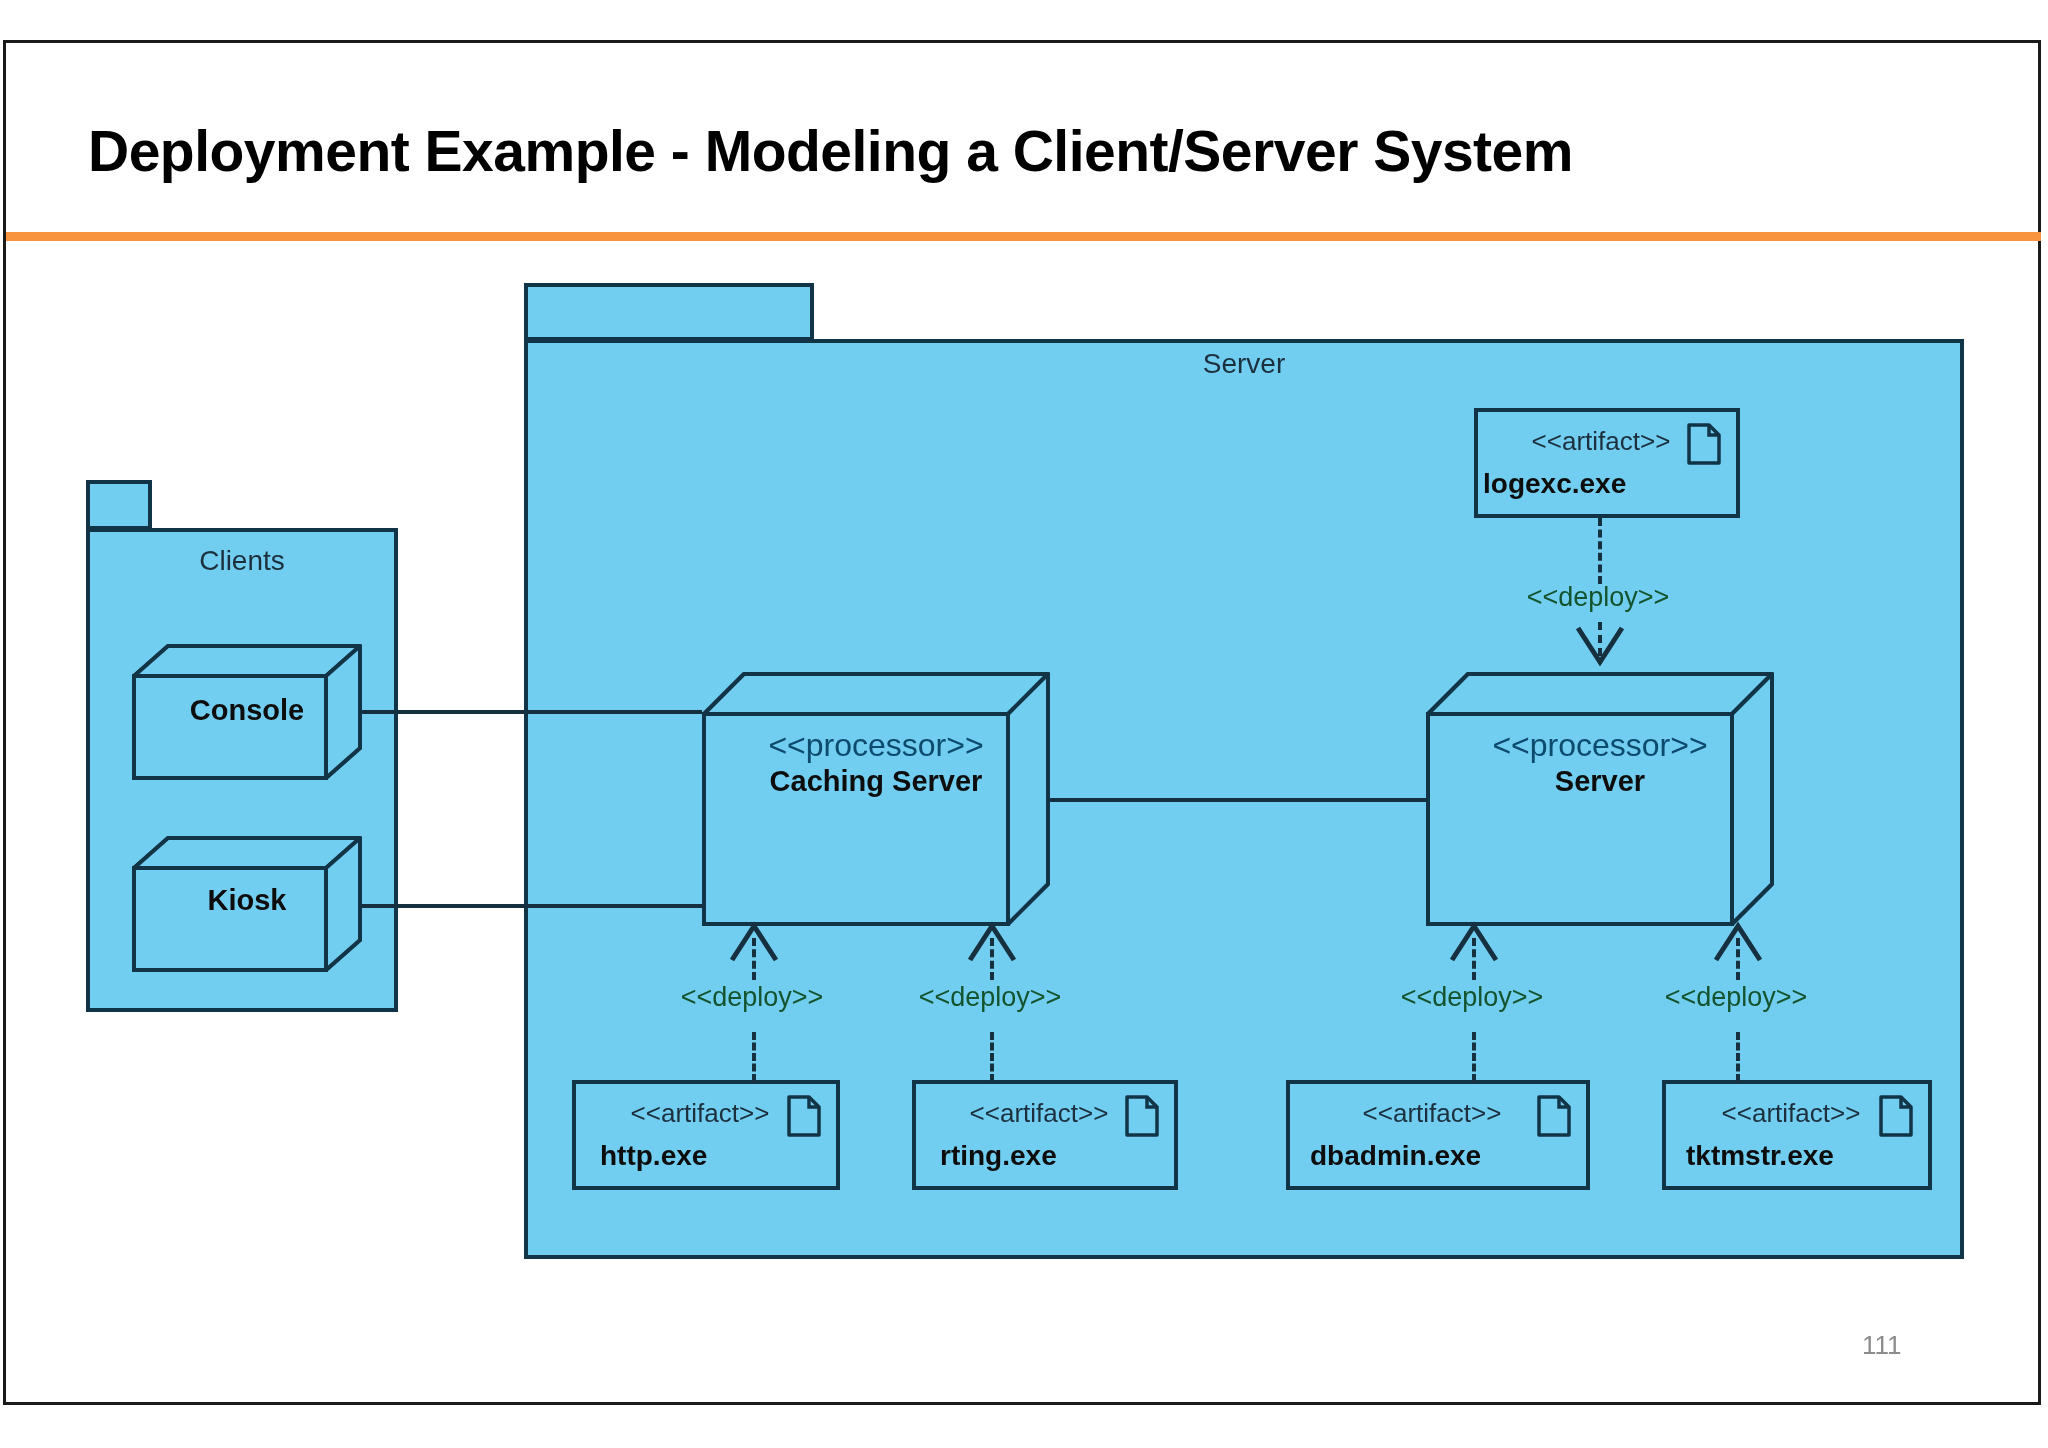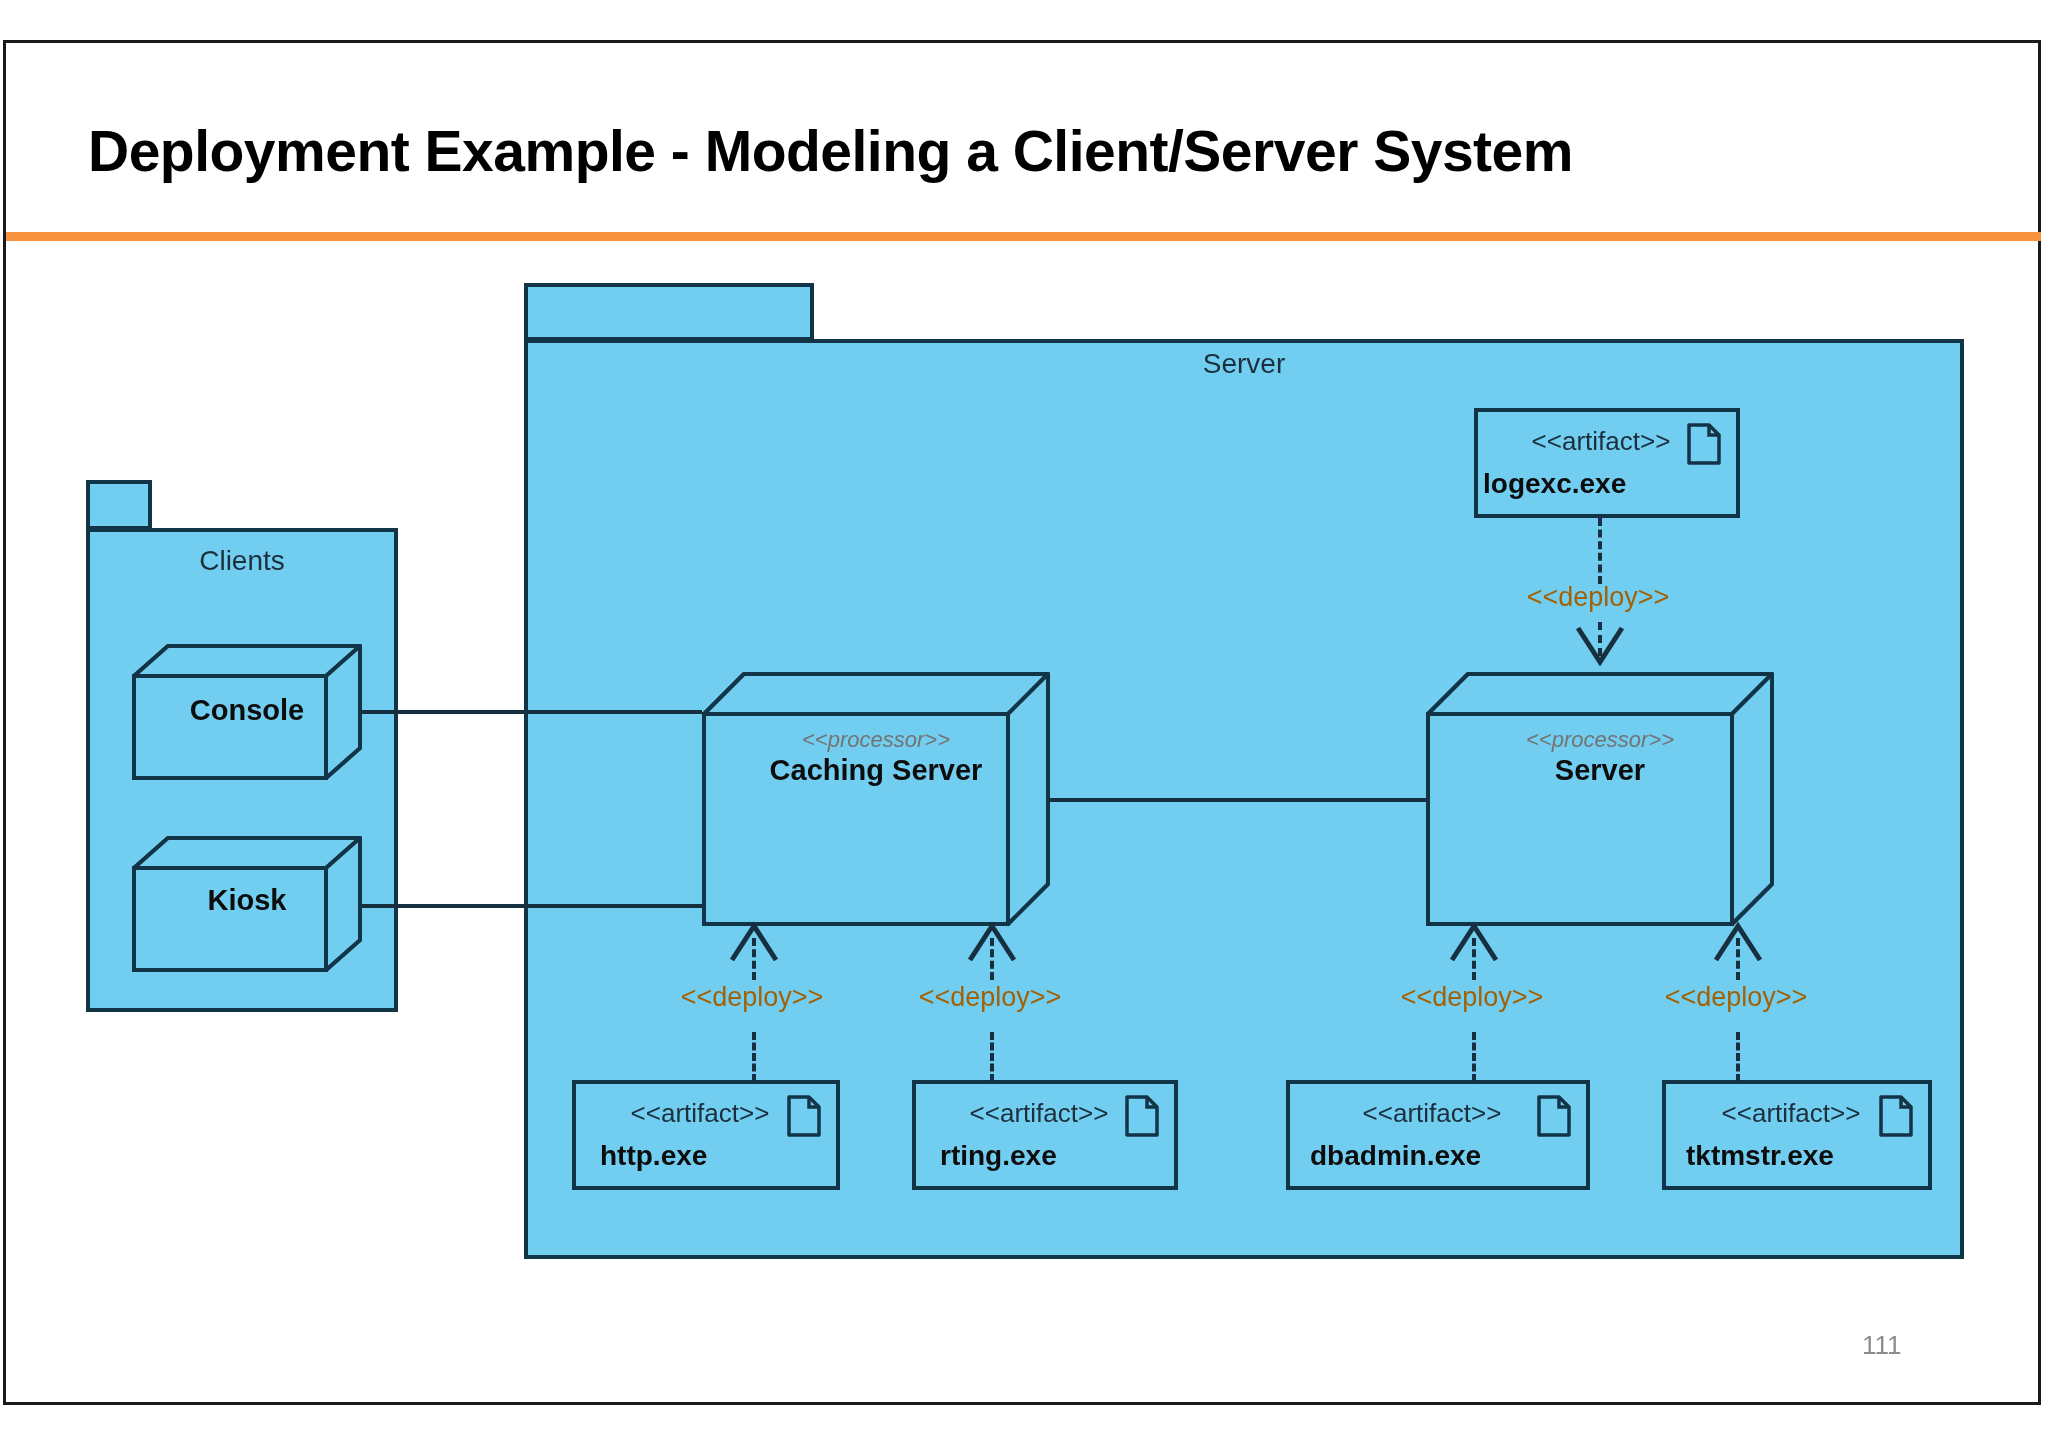--- a/index.html
+++ b/index.html
@@ -96,25 +96,24 @@
   .node-text {
     position: absolute;
     left: 0;
     top: 0;
     width: 100%;
     text-align: center;
     pointer-events: none;
   }
   .stereo {
     display: block;
-    font-size: 22px;
-    color: #737373;
+    font-size: 32px;
+    color: #0c4a6e;
     font-weight: normal;
     line-height: 1.1;
-    font-style: italic;
   }
   .node-name {
     display: block;
     font-size: 29px;
     color: #0d0d0d;
     font-weight: bold;
     line-height: 1.25;
   }
 
   
@@ -157,21 +156,21 @@
     background: #16303f;
   }
   .dep-line {
     position: absolute;
     width: 0;
     border-left: 4px dashed #16303f;
   }
   .dep-label {
     position: absolute;
     font-size: 27px;
-    color: #a16207;
+    color: #14532d;
     white-space: nowrap;
     text-align: center;
   }
   .arrowhead { position: absolute; }
 </style>
 </head>
 <body>
 
 <div id="slide">
 

